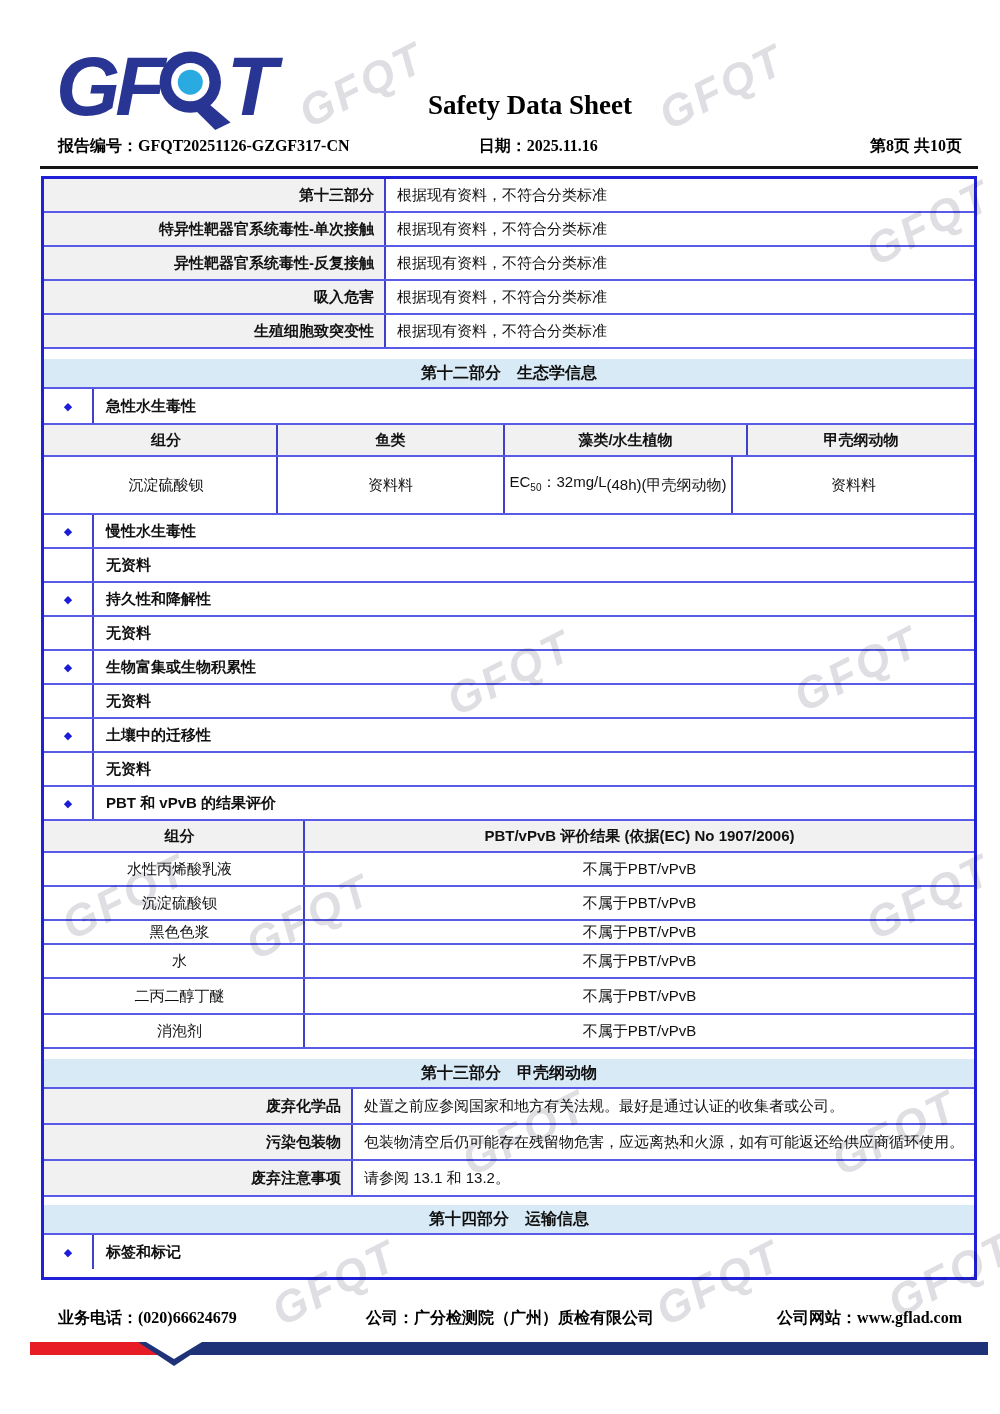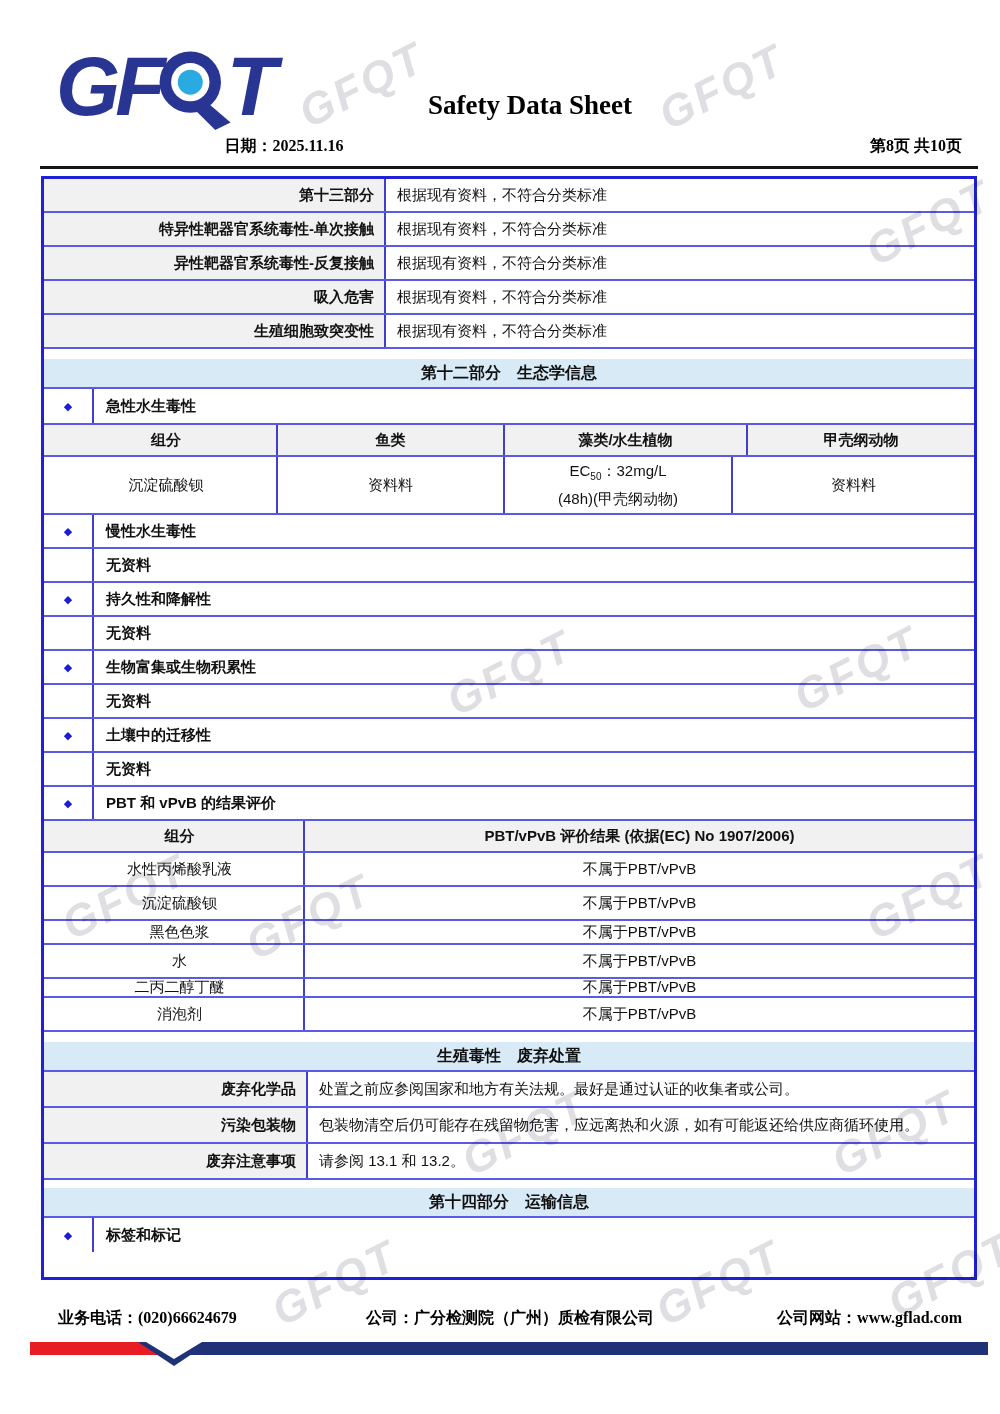--- a/index.html
+++ b/index.html
@@ -35,22 +35,22 @@
                color:#1d1dd8;font-size:11px;box-sizing:border-box;}
   .bullet-body{flex:1;border-left:2px solid #4040cc;display:flex;align-items:center;
                padding-left:12px;font-size:15px;font-weight:bold;box-sizing:border-box;}
   .bullet-body.normal{font-weight:bold;}
   .grid-head{background:#f1f1f1;font-weight:bold;}
   .gcell{display:flex;align-items:center;justify-content:center;text-align:center;
          font-size:15px;box-sizing:border-box;border-left:2px solid #4040cc;}
   .gcell:first-child{border-left:none;padding-left:12px;}
   .c1{width:232px;} .c2{width:227px;} .c3{width:228px;} .c4{flex:1;}
   .p1{width:259px;} .p2{flex:1;}
-  .s1{width:262px;} 
-  .two-line{flex-direction:column;justify-content:center;line-height:22px;}
+  .s1{width:307px;} 
+  .two-line{flex-direction:row;justify-content:center;line-height:22px;}
   sub{font-size:10px;}
   
   .footer-meta{position:absolute;left:58px;top:1308px;width:904px;display:flex;z-index:2;
                font-family:"Liberation Serif","DejaVu Serif",serif;font-size:16px;font-weight:600;color:#000;}
   .footer-meta .f-left{flex:1;text-align:left;}
   .footer-meta .f-mid{flex:1.4;text-align:center;}
   .footer-meta .f-right{flex:1;text-align:right;}
   .footer-bar{position:absolute;left:30px;top:1342px;z-index:2;}
 </style>
 </head>
@@ -79,20 +79,21 @@
       <text x="0" y="76" font-size="86" font-weight="bold" font-style="italic" font-family="'Liberation Sans',sans-serif" fill="#283593" letter-spacing="-5">GF</text>
       <circle cx="140" cy="42" r="32" fill="#283593"></circle>
       <circle cx="140" cy="42" r="20" fill="#ffffff"></circle>
       <circle cx="140" cy="42" r="13" fill="#29ABE2"></circle>
       <polygon points="154,60 182,84 166,92 144,70" fill="#283593"></polygon>
       <text x="178" y="76" font-size="86" font-weight="bold" font-style="italic" font-family="'Liberation Sans',sans-serif" fill="#283593">T</text>
     </svg>
   </div>
   <div class="sds-title">Safety Data Sheet</div>
   <div class="meta-row">
+    <span class="m-left"><span>报告编号：</span><span>GFQT20251126-GZGF317-CN</span></span>
     <span class="m-mid"><span>日期：</span><span>2025.11.16</span></span>
     <span class="m-right">第8页 共10页</span>
   </div>
   <div class="hr-black"></div>
 
   <div class="box">
 
     <div class="row" style="height:34px">
       <div class="label-cell" style="width:340px">第十三部分</div>
       <div class="value-cell">根据现有资料，不符合分类标准</div>
@@ -193,32 +194,32 @@
       <div class="gcell p2">不属于PBT/vPvB</div>
     </div>
     <div class="row" style="height:24px">
       <div class="gcell p1">黑色色浆</div>
       <div class="gcell p2">不属于PBT/vPvB</div>
     </div>
     <div class="row" style="height:34px">
       <div class="gcell p1">水</div>
       <div class="gcell p2">不属于PBT/vPvB</div>
     </div>
-    <div class="row" style="height:19px">
+    <div class="row" style="height:36px">
       <div class="gcell p1">二丙二醇丁醚</div>
       <div class="gcell p2">不属于PBT/vPvB</div>
     </div>
     <div class="row" style="height:34px">
       <div class="gcell p1">消泡剂</div>
       <div class="gcell p2">不属于PBT/vPvB</div>
     </div>
 
     <div class="spacer" style="height:10px"></div>
 
-    <div class="band">生殖毒性　废弃处置</div>
+    <div class="band">第十三部分　甲壳纲动物</div>
     <div class="row" style="height:36px">
       <div class="label-cell s1">废弃化学品</div>
       <div class="value-cell">处置之前应参阅国家和地方有关法规。最好是通过认证的收集者或公司。</div>
     </div>
     <div class="row" style="height:36px">
       <div class="label-cell s1">污染包装物</div>
       <div class="value-cell">包装物清空后仍可能存在残留物危害，应远离热和火源，如有可能返还给供应商循环使用。</div>
     </div>
     <div class="row" style="height:36px">
       <div class="label-cell s1">废弃注意事项</div>

